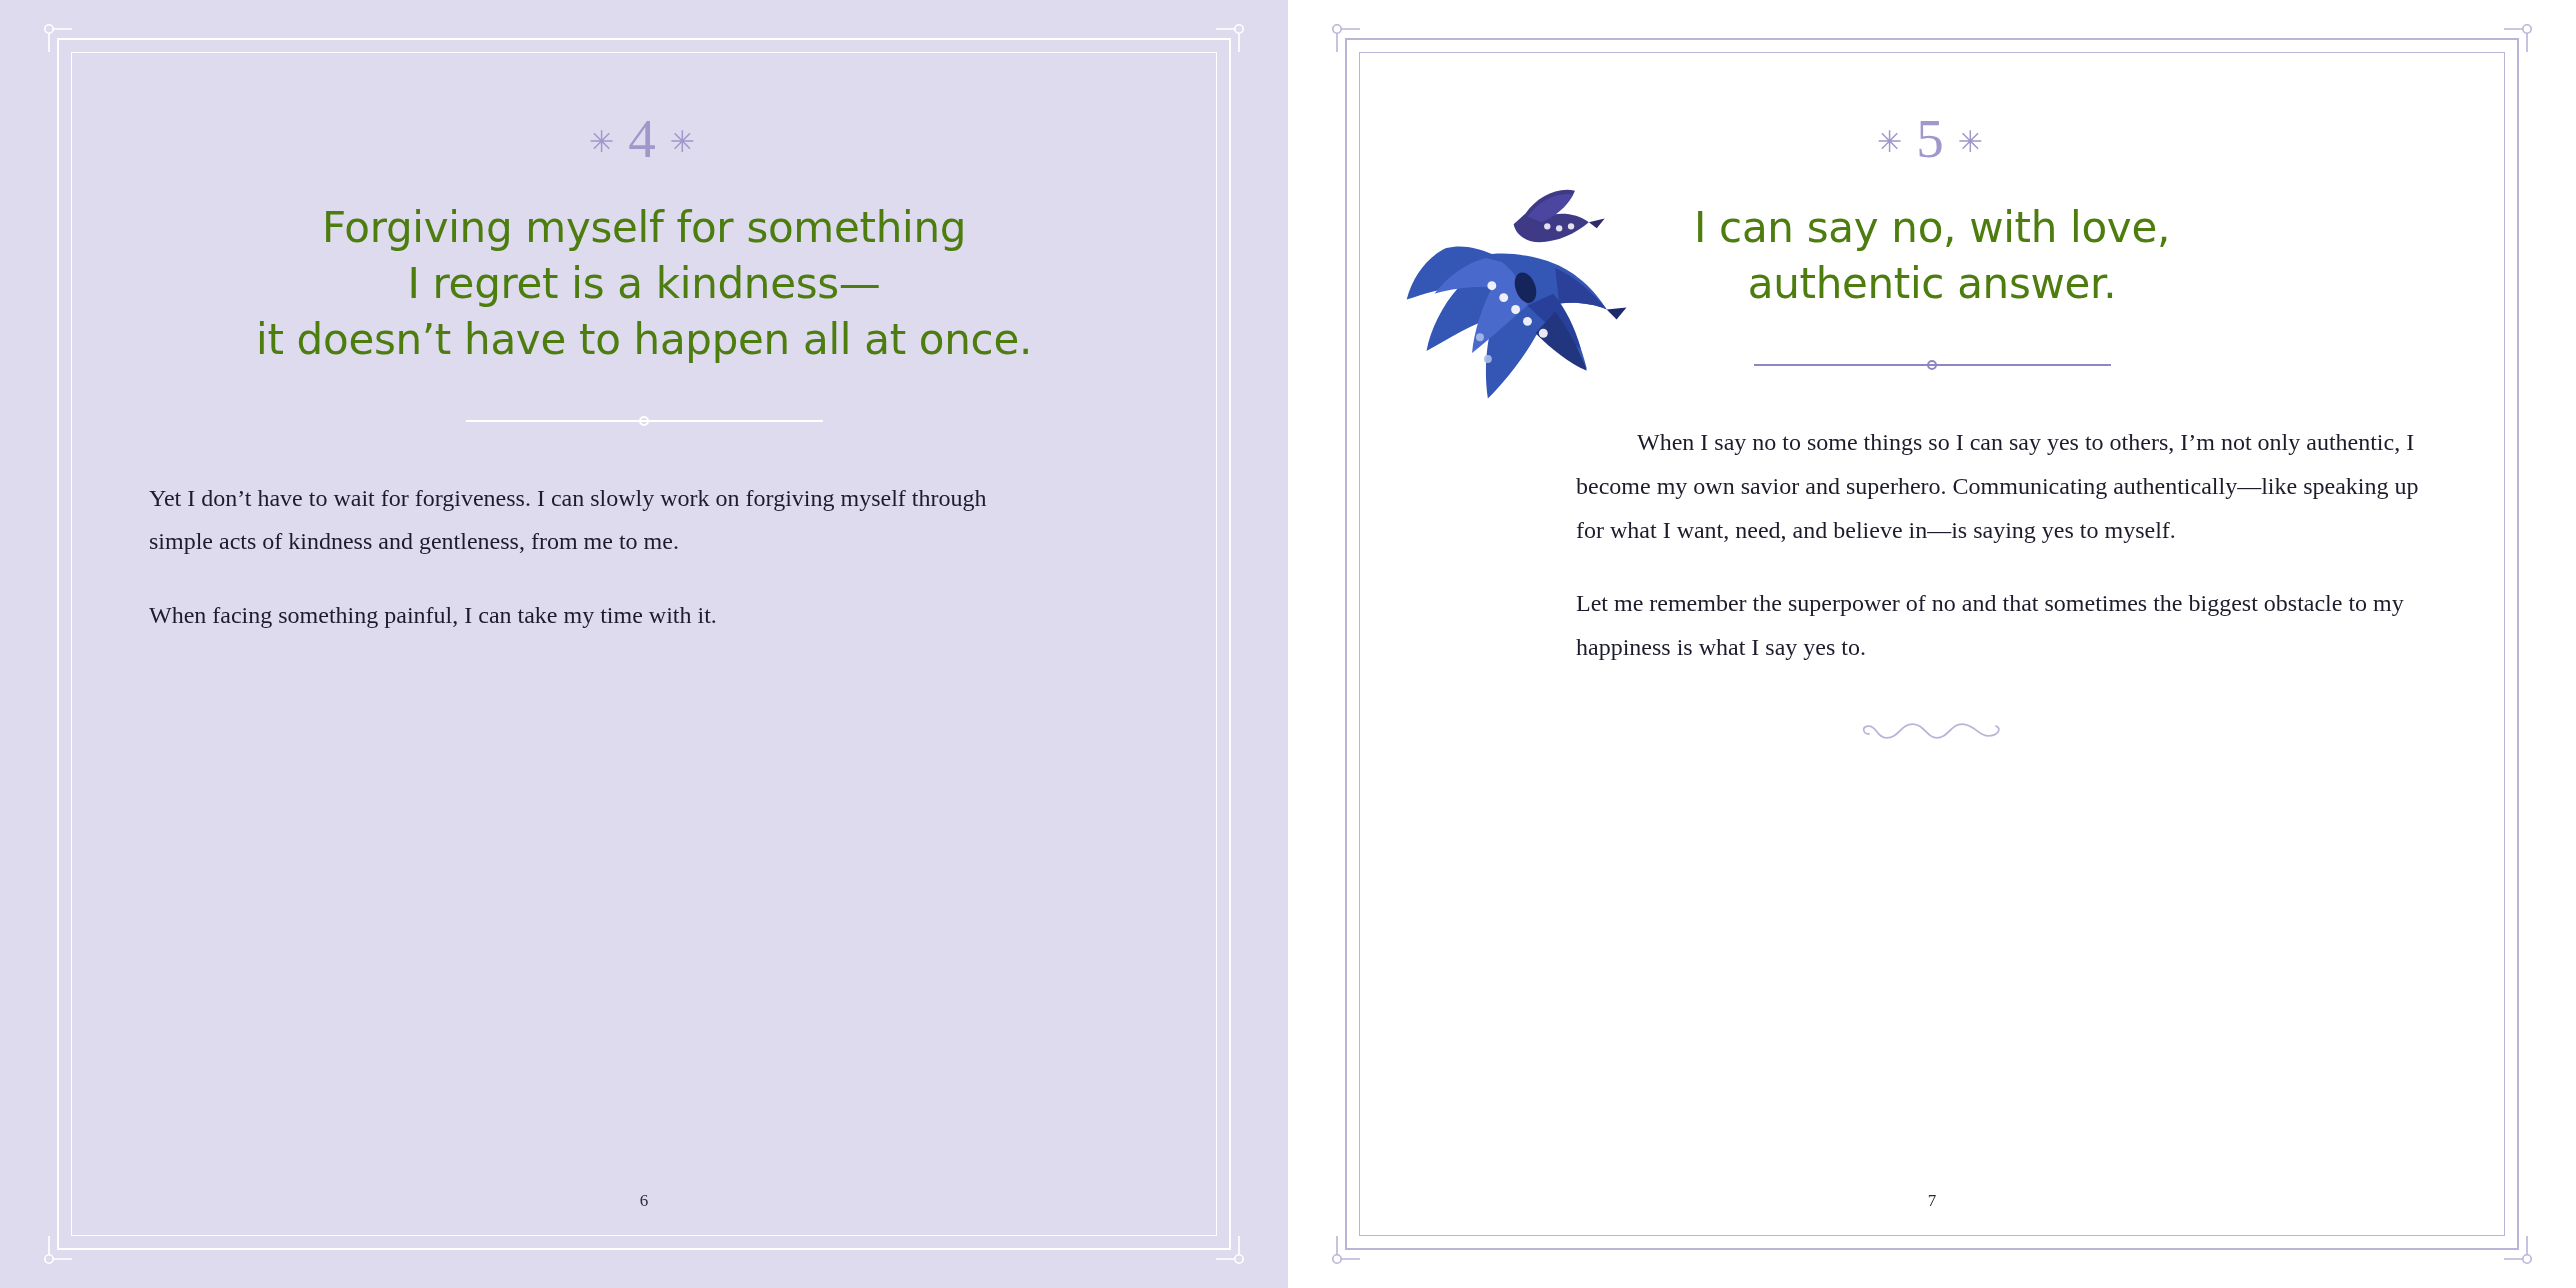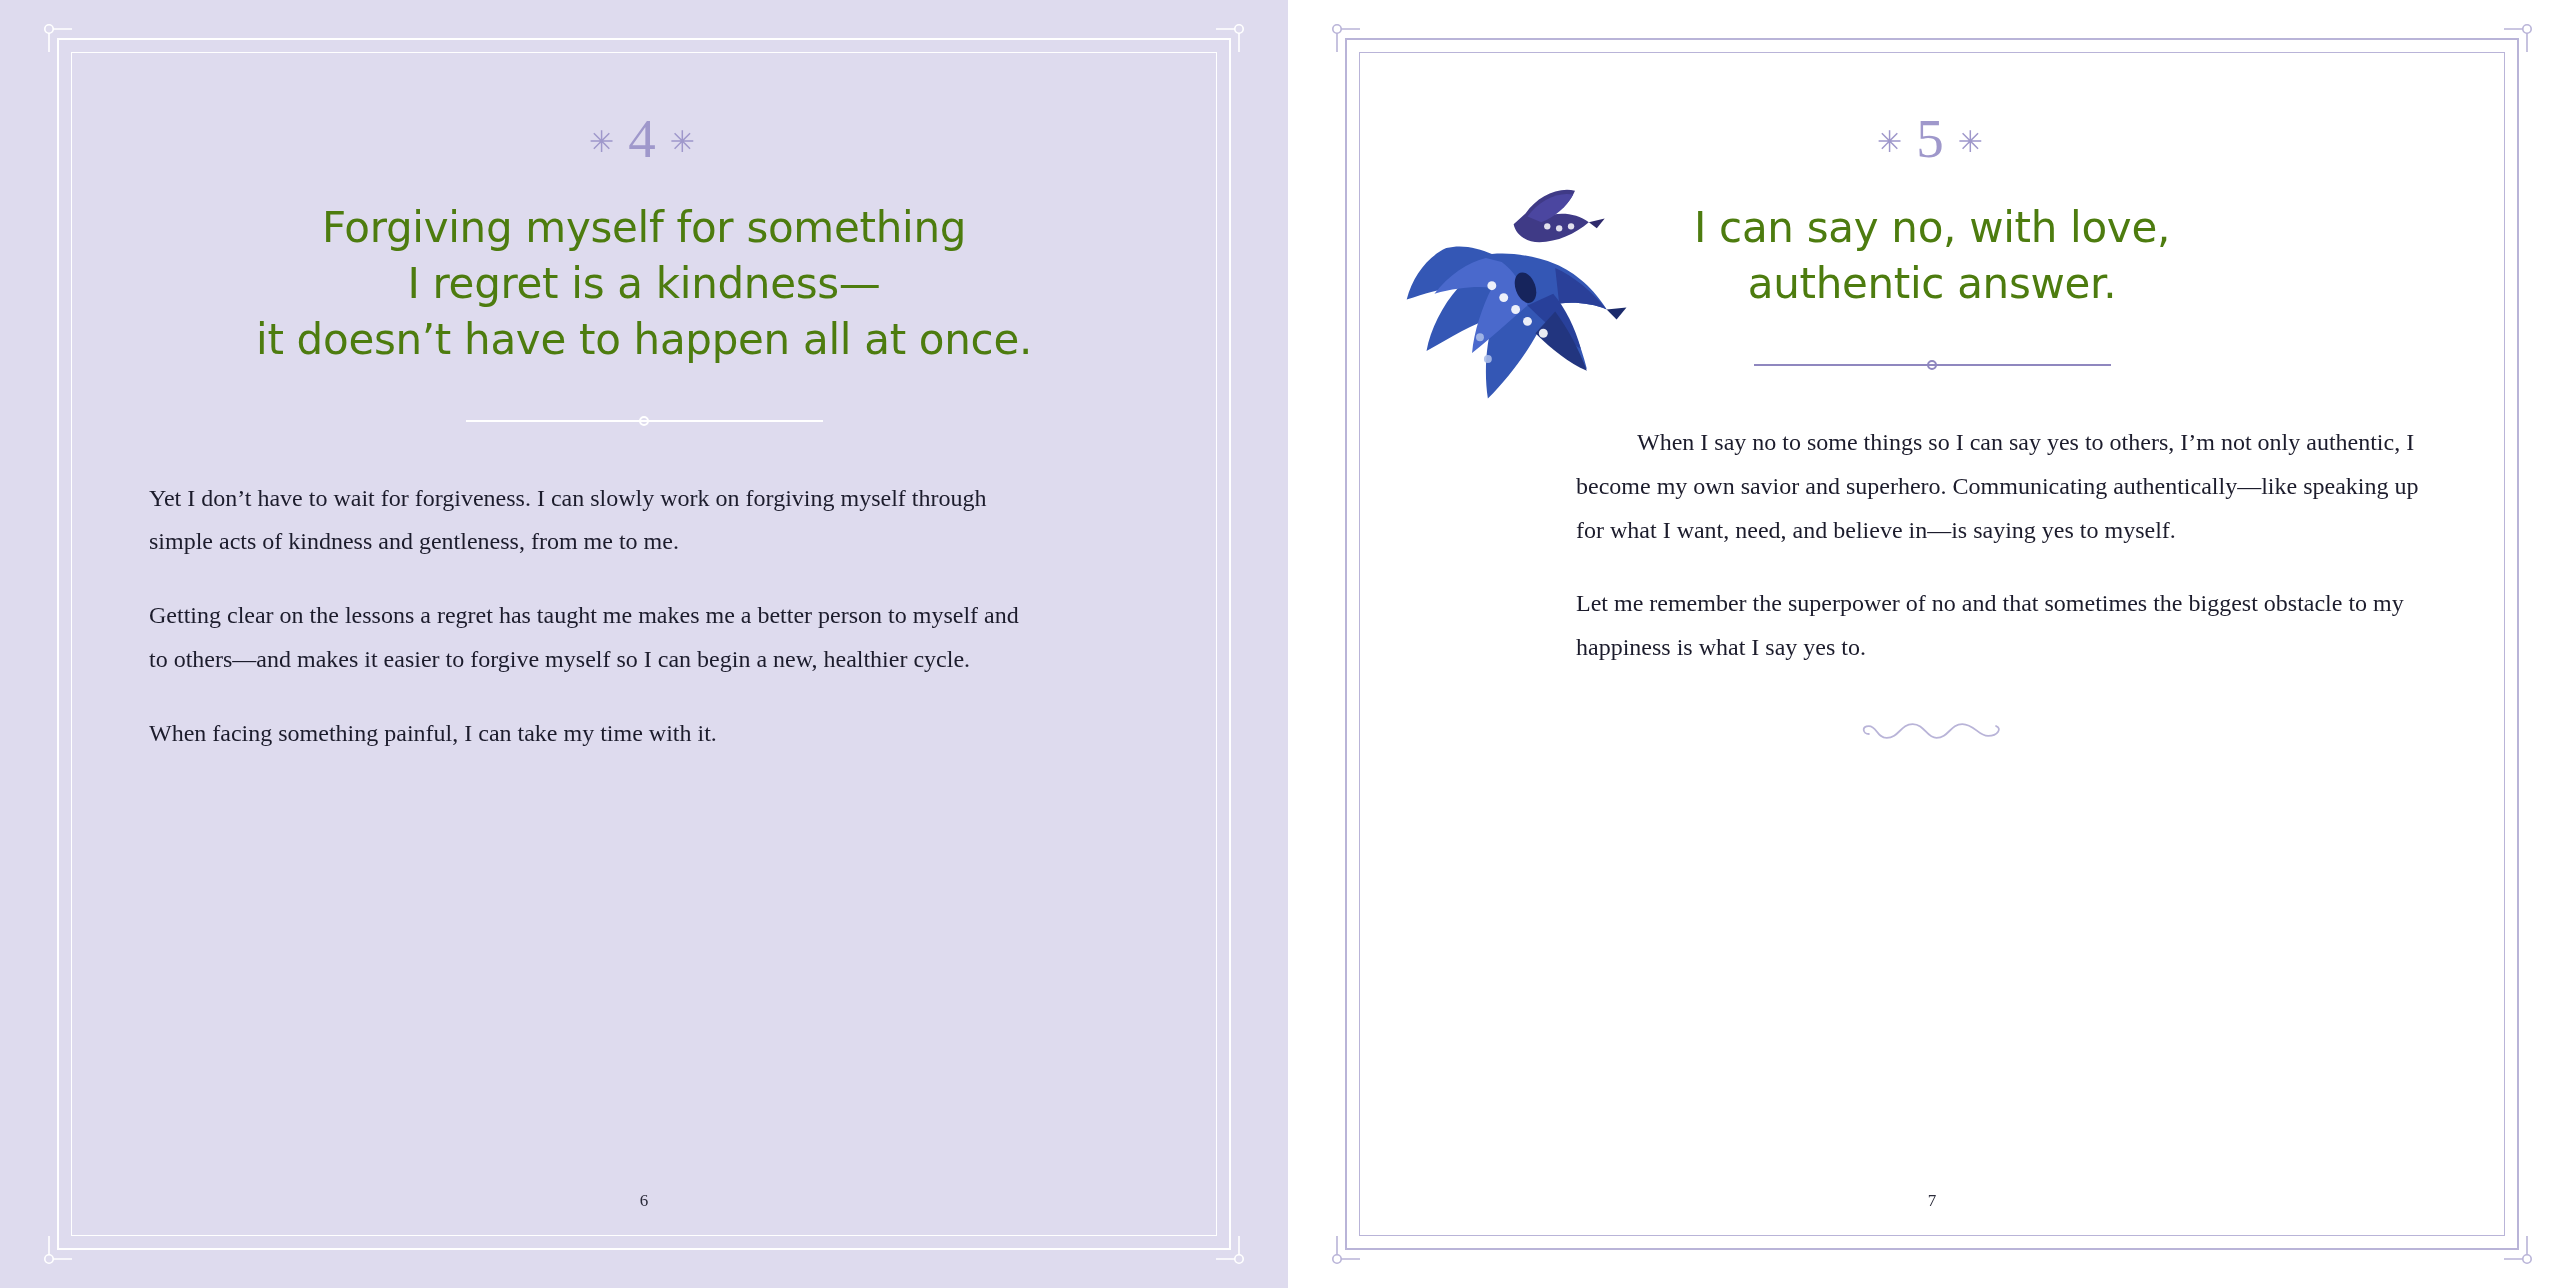--- a/index.html
+++ b/index.html
@@ -232,21 +232,20 @@
         <div>it doesn’t have to happen all at once.</div>
       </div>
 
       <div class="divider">
         <div class="bar"></div>
         <div class="dot"></div>
       </div>
 
       <div class="body-copy left-copy">
         <p>Yet I don’t have to wait for forgiveness. I can slowly work on forgiving myself through simple acts of kindness and gentleness, from me to me.</p>
-        <p>Getting clear on the lessons a regret has taught me makes me a better person to myself and to others—and makes it easier to forgive myself so I can begin a new, healthier cycle.</p>
         <p>When facing something painful, I can take my time with it.</p>
       </div>
     </div>
 
     <div class="page-number">6</div>
   </div>
 
   <div class="page page-right">
     <div class="frame-outer"></div>
     <div class="frame-inner"></div>

